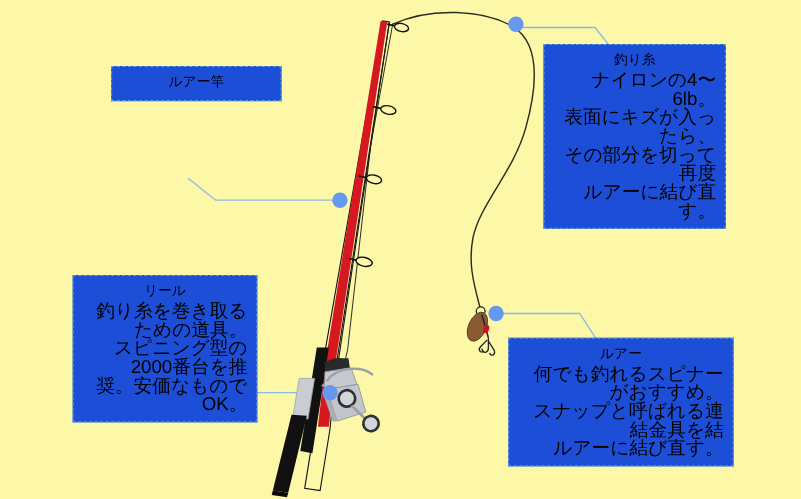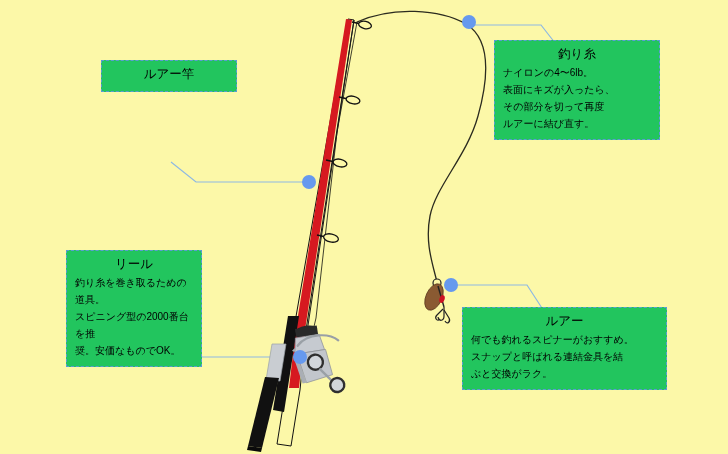--- a/index.html
+++ b/index.html
@@ -21,42 +21,43 @@
   }
   #art {
     position: absolute;
     left: 0;
     top: 0;
     width: 728px;
     height: 454px;
   }
   .callout {
     position: absolute;
-    background: #22c55e;
+    background: #1d4ed8;
     border: 1px dashed #5b9bd5;
     box-sizing: border-box;
     padding: 5px 8px 7px 8px;
   }
   .callout .c-title {
     text-align: center;
     font-size: 12.5px;
     line-height: 17px;
     color: #000;
     margin-bottom: 1px;
     white-space: nowrap;
   }
   .callout .c-body {
-    font-size: 10px;
+    font-size: 17px;
     line-height: 17px;
     color: #000;
     white-space: pre-line;
+    text-align: right;
   }
-  #co-rod   { left: 101px; top: 60px;  width: 136px; }
+  #co-rod   { left: 101px; top: 60px;  width: 155px; }
   #co-line  { left: 494px; top: 40px;  width: 166px; }
-  #co-reel  { left: 66px;  top: 250px; width: 136px; }
+  #co-reel  { left: 66px;  top: 250px; width: 168px; }
   #co-lure  { left: 462px; top: 307px; width: 205px; }
 </style>
 </head>
 <body>
 
 <div id="stage">
 
   <svg id="art" viewBox="0 0 728 454">
 
     <g>
@@ -179,16 +180,16 @@
     <div class="c-title">リール</div>
     <div class="c-body">釣り糸を巻き取るための道具。
 スピニング型の2000番台を推
 奨。安価なものでOK。</div>
   </div>
 
   <div class="callout" id="co-lure">
     <div class="c-title">ルアー</div>
     <div class="c-body">何でも釣れるスピナーがおすすめ。
 スナップと呼ばれる連結金具を結
-ぶと交換がラク。</div>
+ルアーに結び直す。</div>
   </div>
 
 </div>
 
 </body></html>

